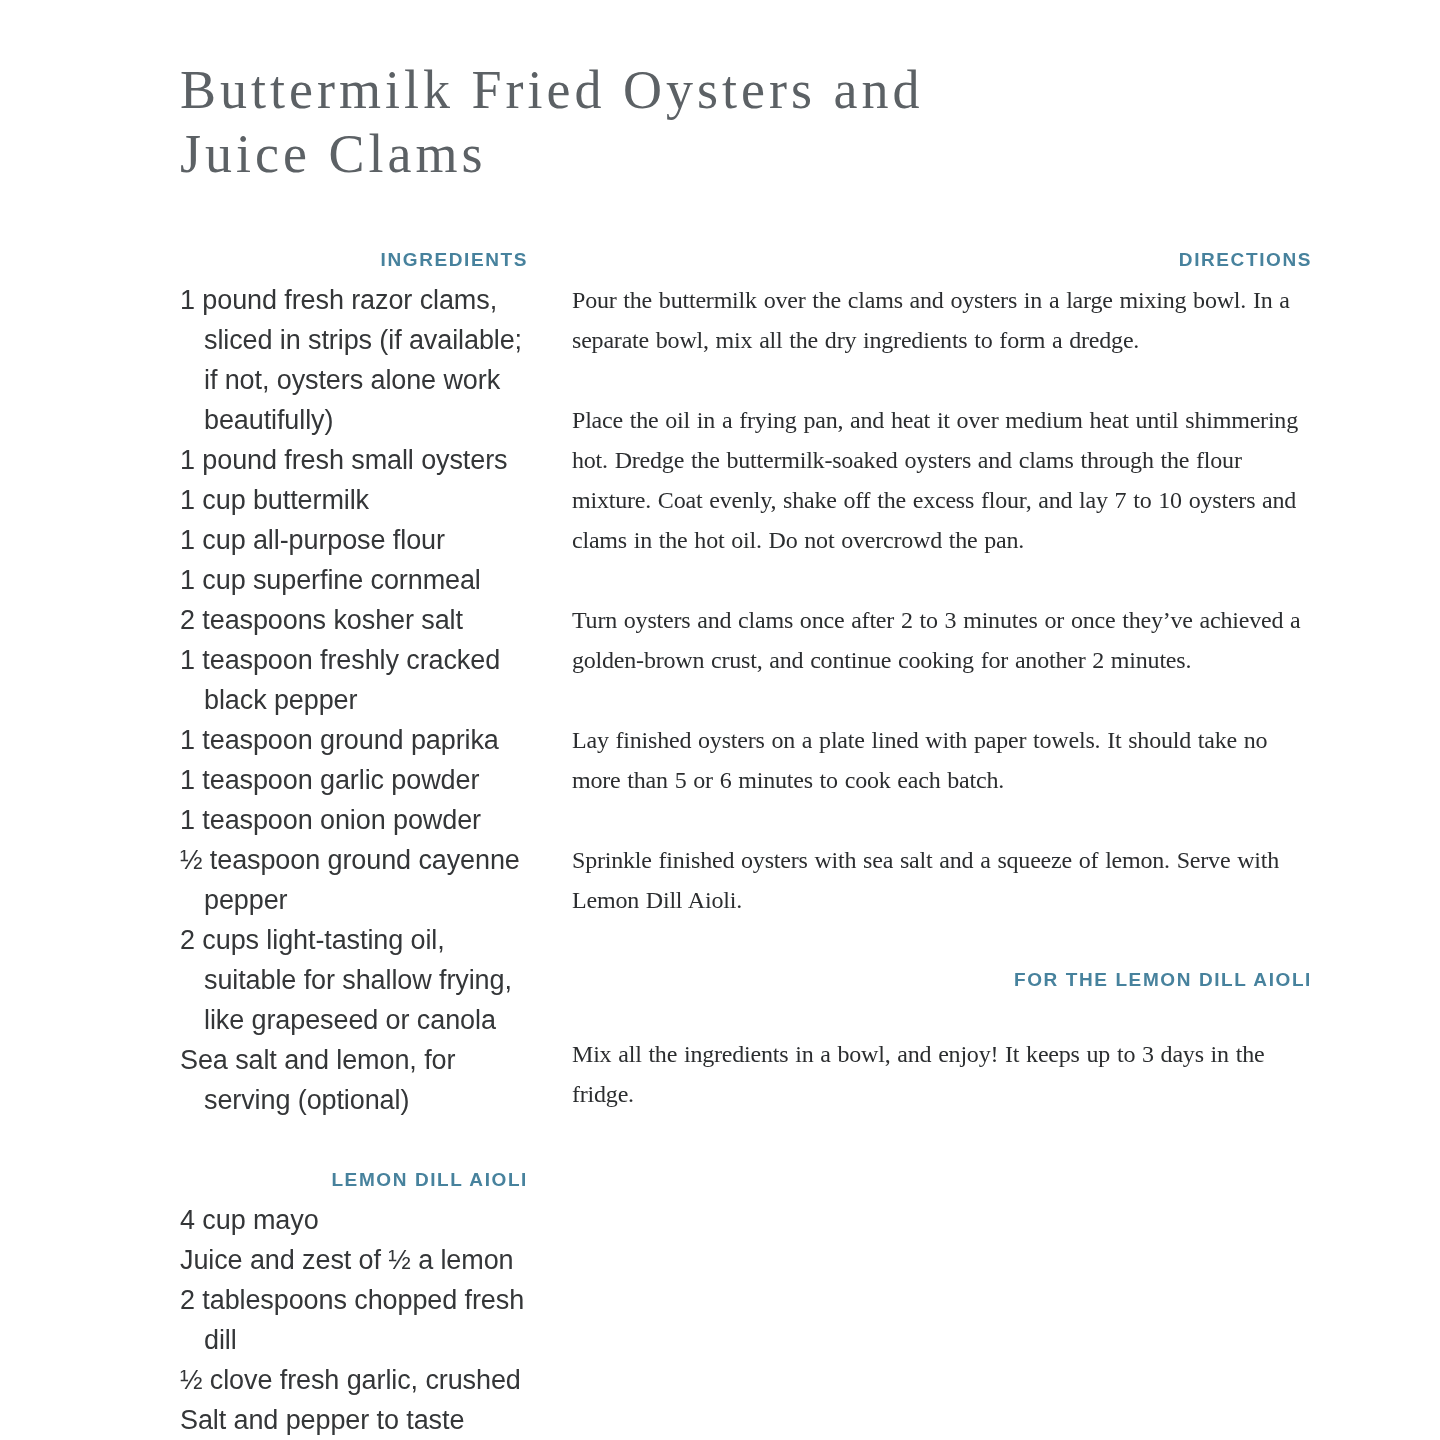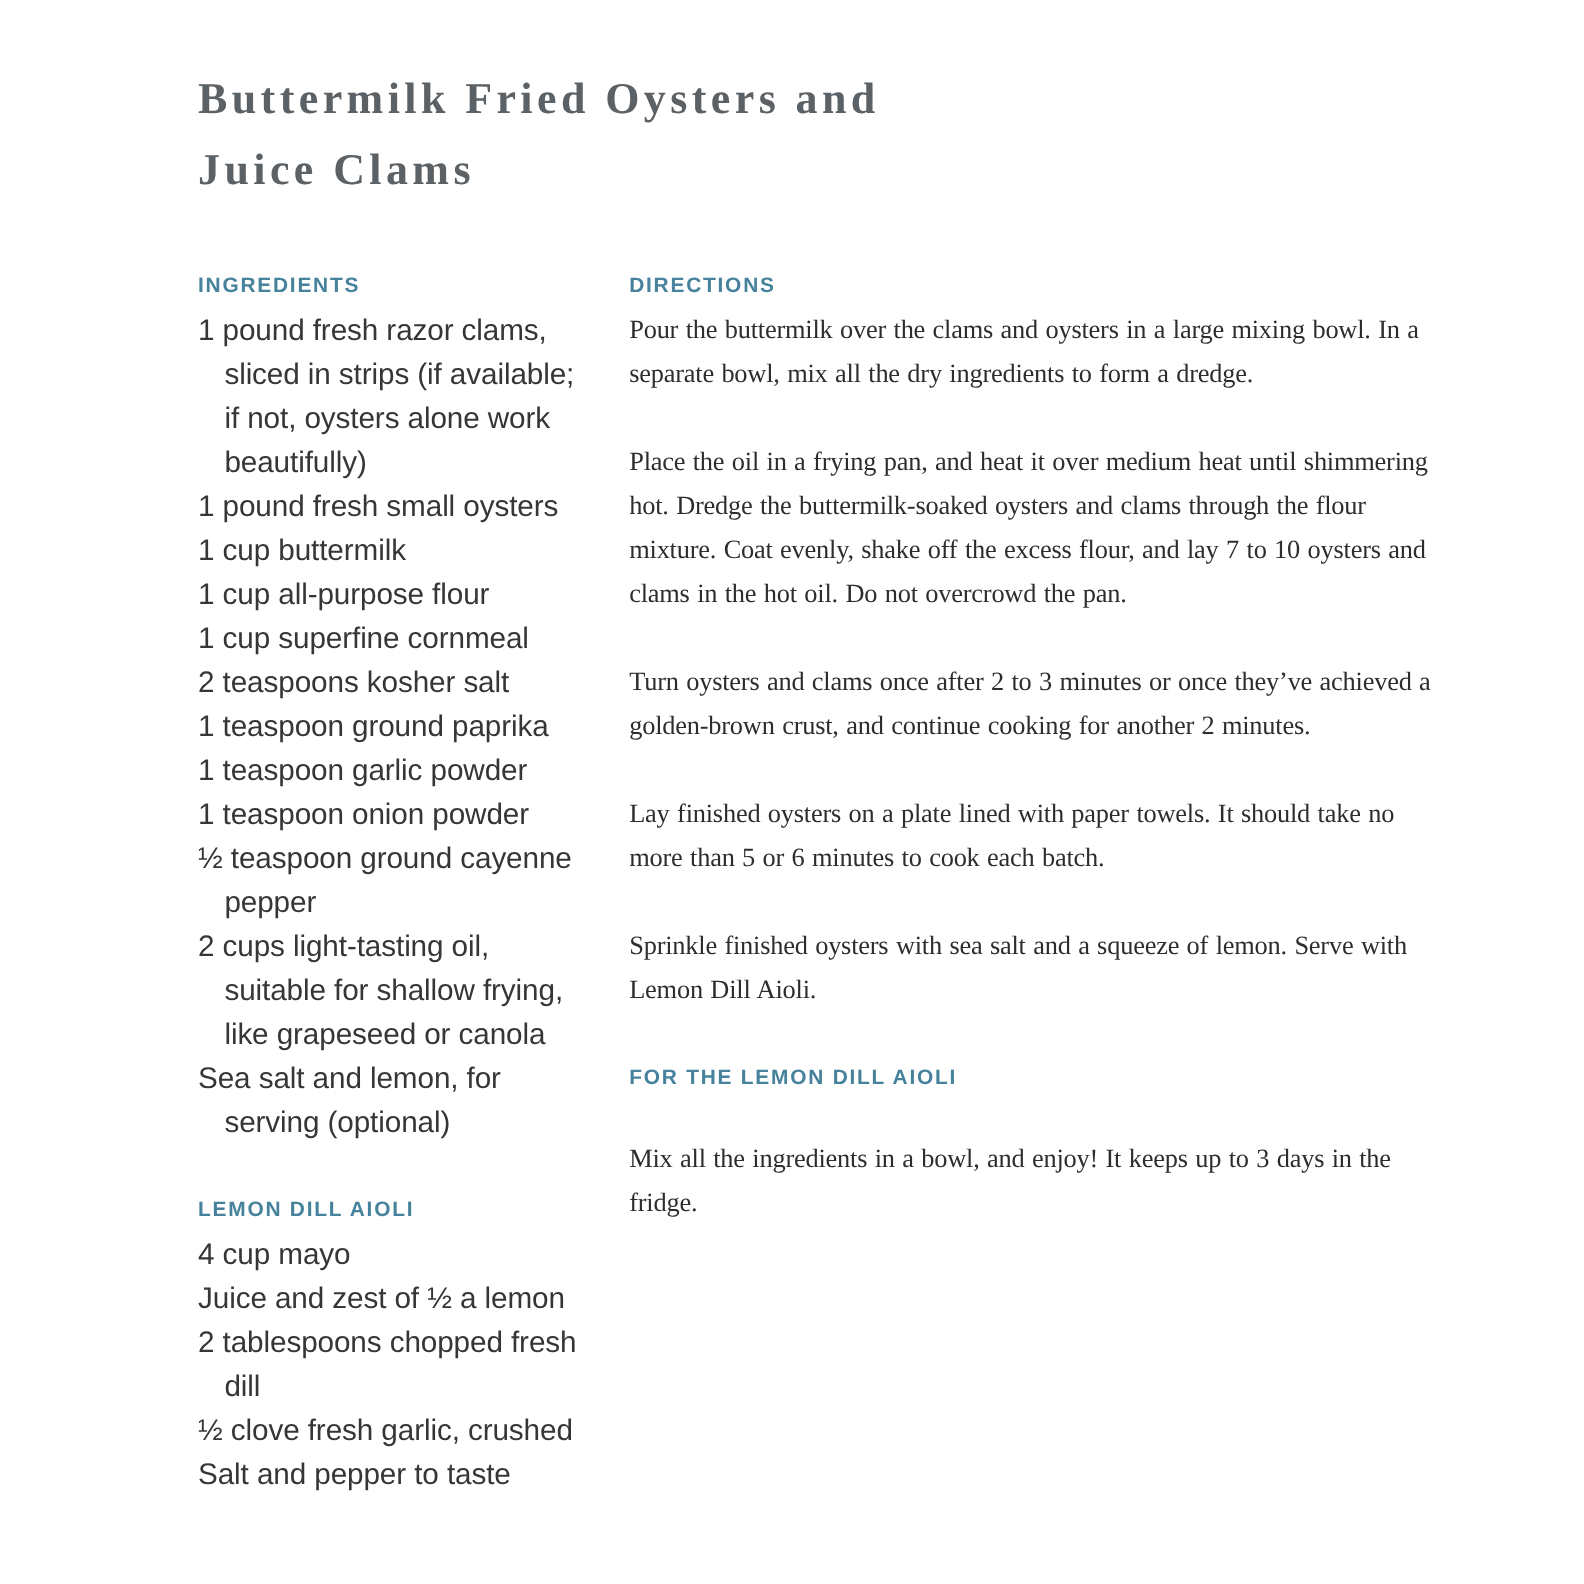--- a/index.html
+++ b/index.html
@@ -16,22 +16,22 @@
   }
   .page {
     position: absolute;
     left: 180px;
     top: 0;
     width: 1145px;
   }
   .title {
     margin: 58px 0 0 0;
     font-family: "Liberation Serif", serif;
-    font-weight: 700;
-    font-size: 40px;
+    font-weight: 400;
+    font-size: 54px;
     line-height: 64px;
     letter-spacing: 4px;
     color: #5c6165;
   }
   .columns {
     display: flex;
     gap: 44px;
     margin-top: 54px;
   }
   .col-left {
@@ -43,20 +43,21 @@
     flex: none;
   }
   .sec-h {
     margin: 0;
     font-family: "Liberation Sans", sans-serif;
     font-weight: 700;
     font-size: 19px;
     line-height: 40px;
     letter-spacing: 1.6px;
     color: #47829d;
+    text-align: right;
   }
   .ing-list {
     list-style: none;
     margin: 0 0 40px 0;
     padding: 0;
     font-family: "Liberation Sans", sans-serif;
     font-size: 27px;
     line-height: 40px;
     letter-spacing: -0.1px;
     color: #343638;
@@ -96,20 +97,21 @@
 
     <div class="col-left">
       <h2 class="sec-h">INGREDIENTS</h2>
       <ul class="ing-list" id="ingredients-list">
           <li>1 pound fresh razor clams, sliced in strips (if available; if not, oysters alone work beautifully)</li>
           <li>1 pound fresh small oysters</li>
           <li>1 cup buttermilk</li>
           <li>1 cup all-purpose flour</li>
           <li>1 cup superfine cornmeal</li>
           <li>2 teaspoons kosher salt</li>
+          <li>1 teaspoon freshly cracked black pepper</li>
           <li>1 teaspoon ground paprika</li>
           <li>1 teaspoon garlic powder</li>
           <li>1 teaspoon onion powder</li>
           <li>½ teaspoon ground cayenne pepper</li>
           <li>2 cups light-tasting oil, suitable for shallow frying, like grapeseed or canola</li>
           <li>Sea salt and lemon, for serving (optional)</li>
         </ul>
 
       <h2 class="sec-h">LEMON DILL AIOLI</h2>
       <ul class="ing-list last" id="aioli-list">

